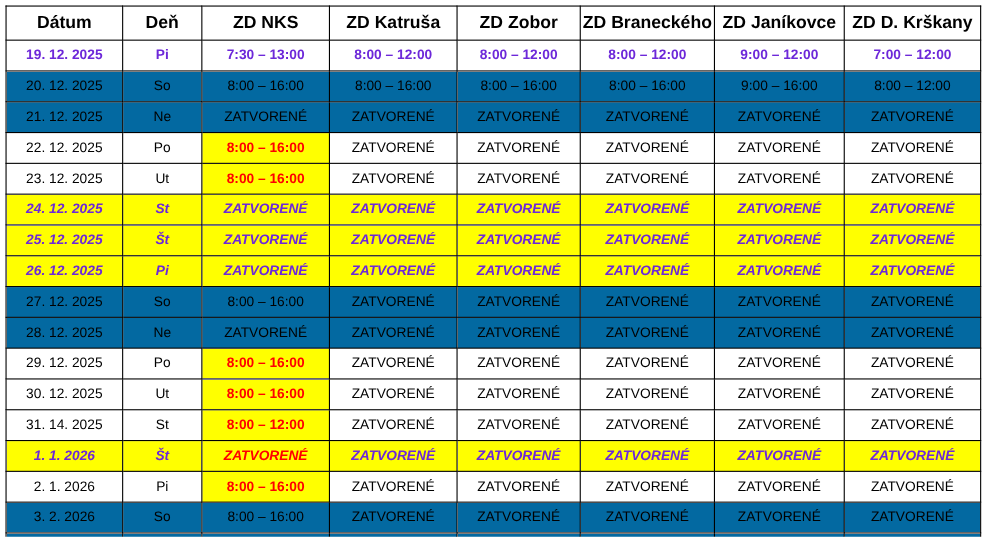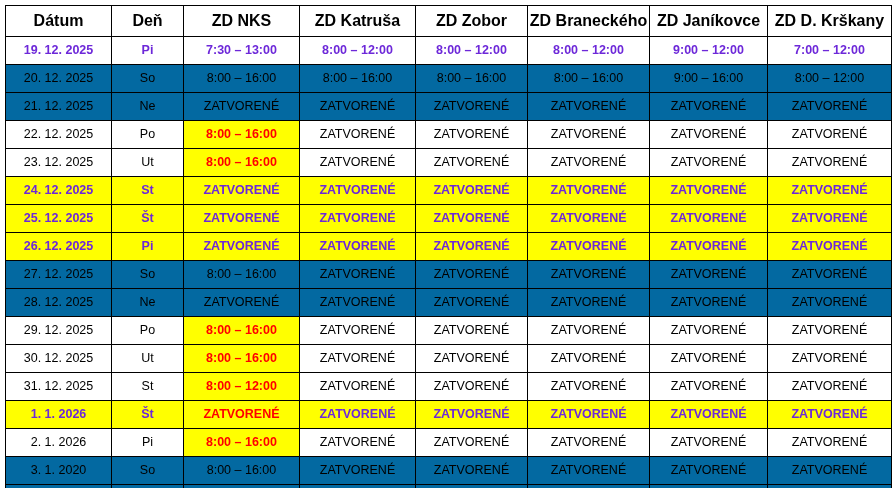--- a/index.html
+++ b/index.html
@@ -45,21 +45,21 @@
   col.c-br   { width: 116px; }
   col.c-kat  { width: 116px; }
   col.c-zob  { width: 112px; }
   col.c-bra  { width: 122px; }
   col.c-jan  { width: 118px; }
   col.c-krs  { width: 124px; }
 
   
   tr.bg-white td { background: #ffffff; }
   tr.bg-green td { background: #0369a1; }
-  tr.bg-yellow td { background: #ffff00; }
+  tr.bg-yellow td { background: #ffff00; font-style: italic; }
 
   
   td.em, th.em { font-weight: bold; color: #6d28d9; }
   td.hl { background: #ffff00 !important; font-weight: bold; color: #ff0000; }
 </style>
 </head>
 <body>
 
 <table class="schedule">
   <colgroup>
@@ -199,21 +199,21 @@
         <td>30. 12. 2025</td>
         <td>Ut</td>
         <td class="hl">8:00 – 16:00</td>
         <td>ZATVORENÉ</td>
         <td>ZATVORENÉ</td>
         <td>ZATVORENÉ</td>
         <td>ZATVORENÉ</td>
         <td>ZATVORENÉ</td>
       </tr>
       <tr class="bg-white">
-        <td>31. 12. 2025</td>
+        <td>31. 14. 2025</td>
         <td>St</td>
         <td class="hl">8:00 – 12:00</td>
         <td>ZATVORENÉ</td>
         <td>ZATVORENÉ</td>
         <td>ZATVORENÉ</td>
         <td>ZATVORENÉ</td>
         <td>ZATVORENÉ</td>
       </tr>
       <tr class="bg-yellow">
         <td class="em">1. 1. 2026</td>
@@ -229,21 +229,21 @@
         <td>2. 1. 2026</td>
         <td>Pi</td>
         <td class="hl">8:00 – 16:00</td>
         <td>ZATVORENÉ</td>
         <td>ZATVORENÉ</td>
         <td>ZATVORENÉ</td>
         <td>ZATVORENÉ</td>
         <td>ZATVORENÉ</td>
       </tr>
       <tr class="bg-green">
-        <td>3. 1. 2020</td>
+        <td>3. 2. 2026</td>
         <td>So</td>
         <td>8:00 – 16:00</td>
         <td>ZATVORENÉ</td>
         <td>ZATVORENÉ</td>
         <td>ZATVORENÉ</td>
         <td>ZATVORENÉ</td>
         <td>ZATVORENÉ</td>
       </tr>
       <tr class="bg-green">
         <td>4. 1. 2026</td>

